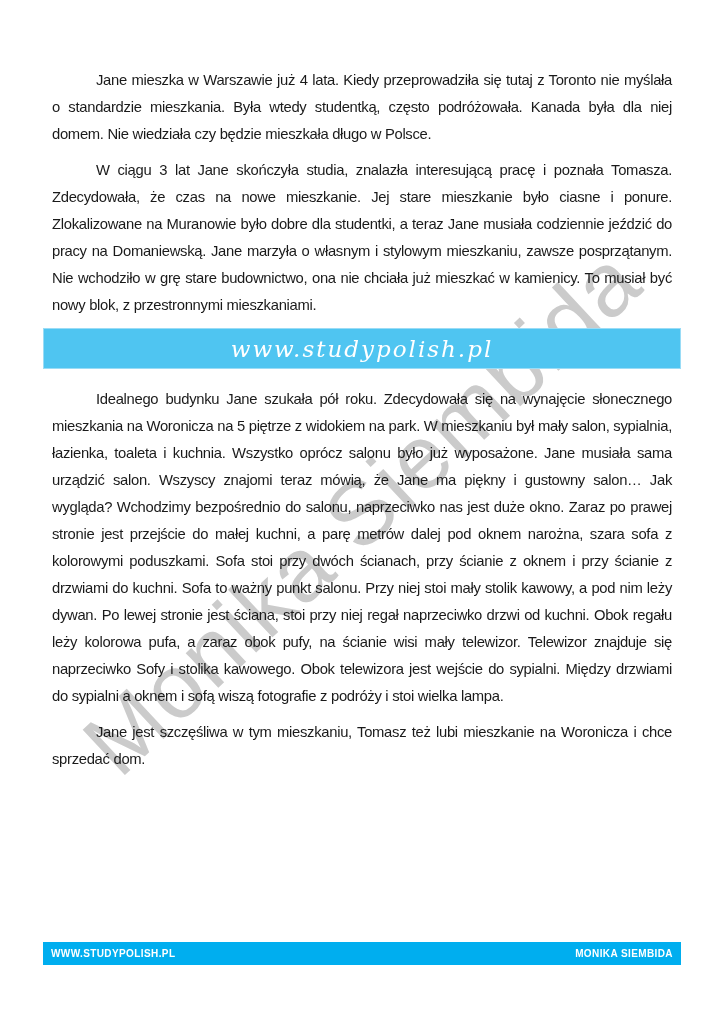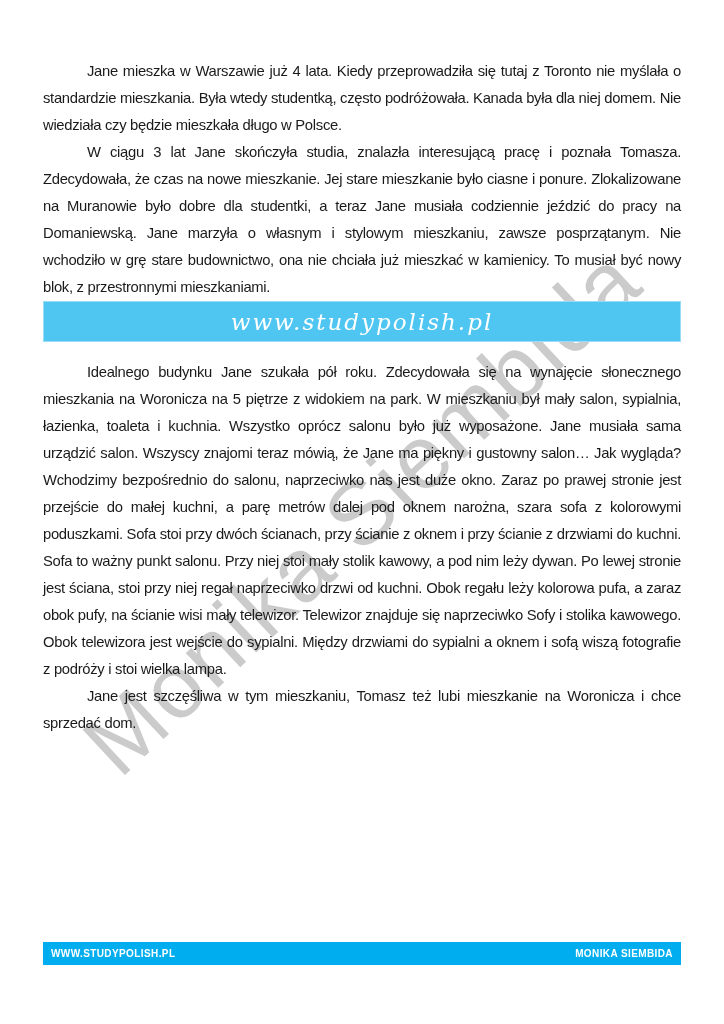--- a/index.html
+++ b/index.html
@@ -28,21 +28,21 @@
     user-select: none;
   }
   .content {
     position: absolute;
     left: 43px;
     right: 43px;
     top: 58px;
     z-index: 1;
   }
   .para {
-    margin: 0;
+    margin: 9px;
     font-size: 14.8px;
     line-height: 27px;
     letter-spacing: -0.3px;
     text-align: justify;
     color: #1a1a1a;
   }
   .para.indent {
     text-indent: 44px;
   }
   .banner {

